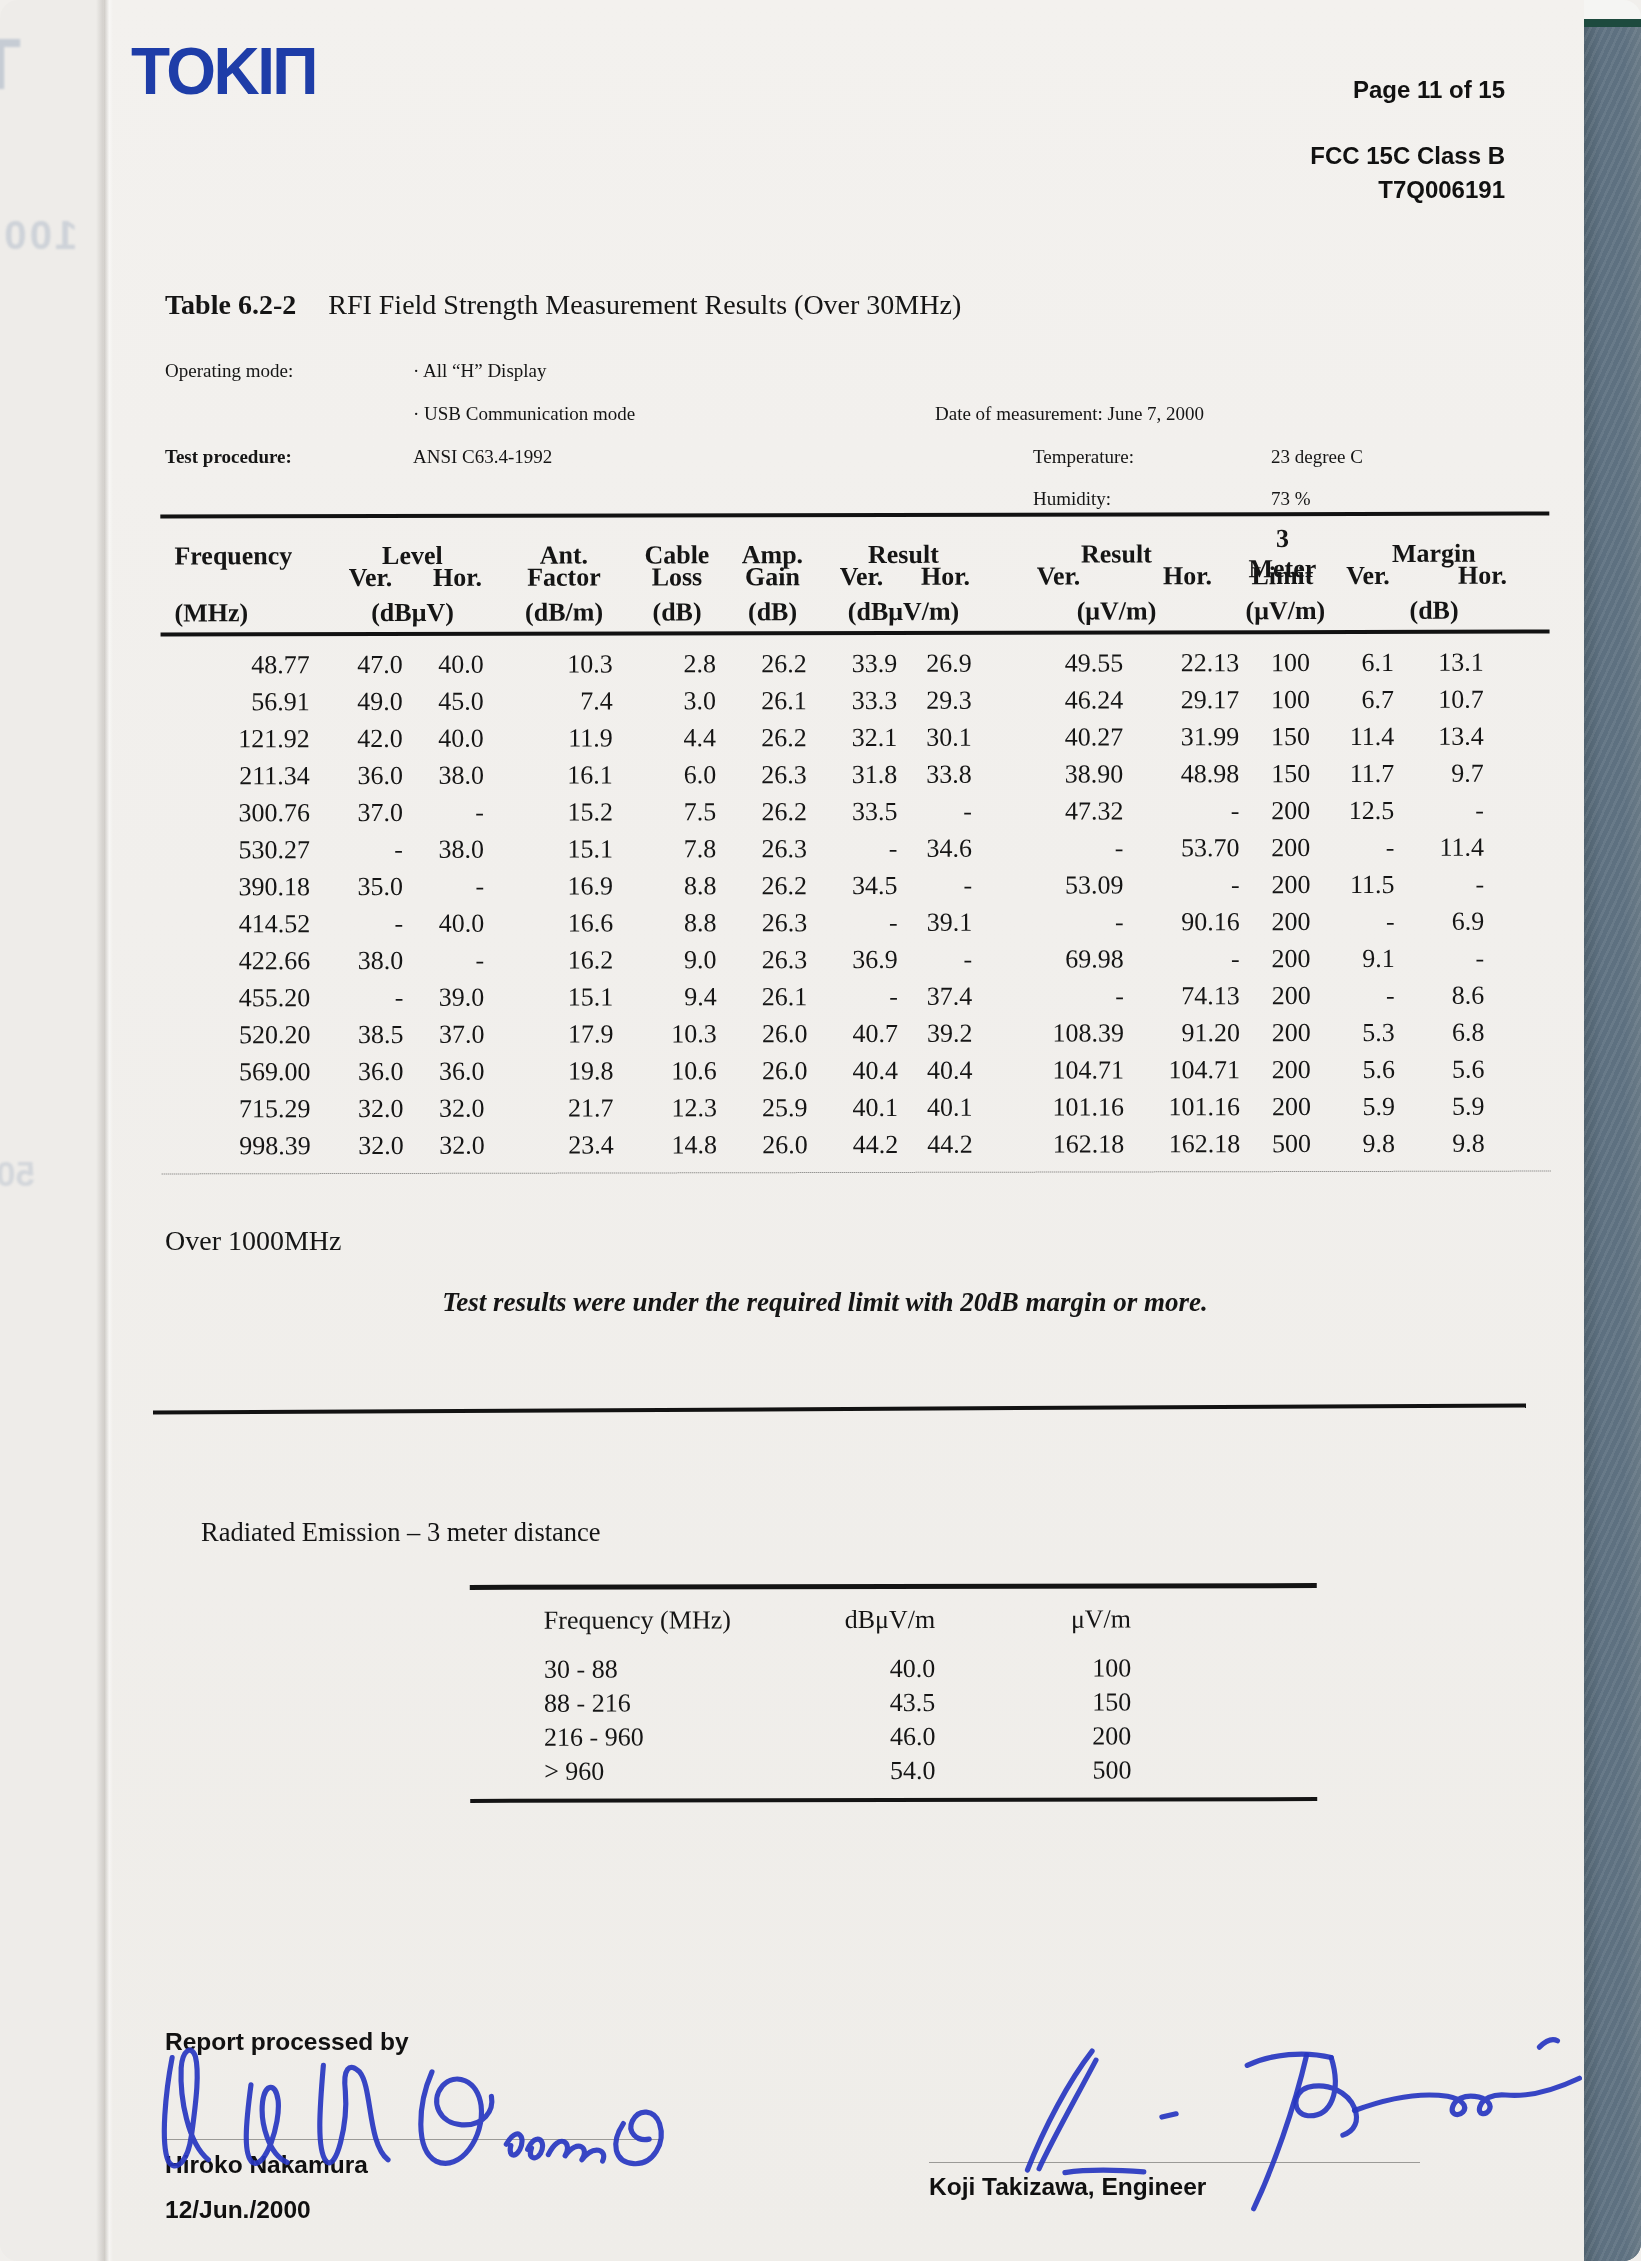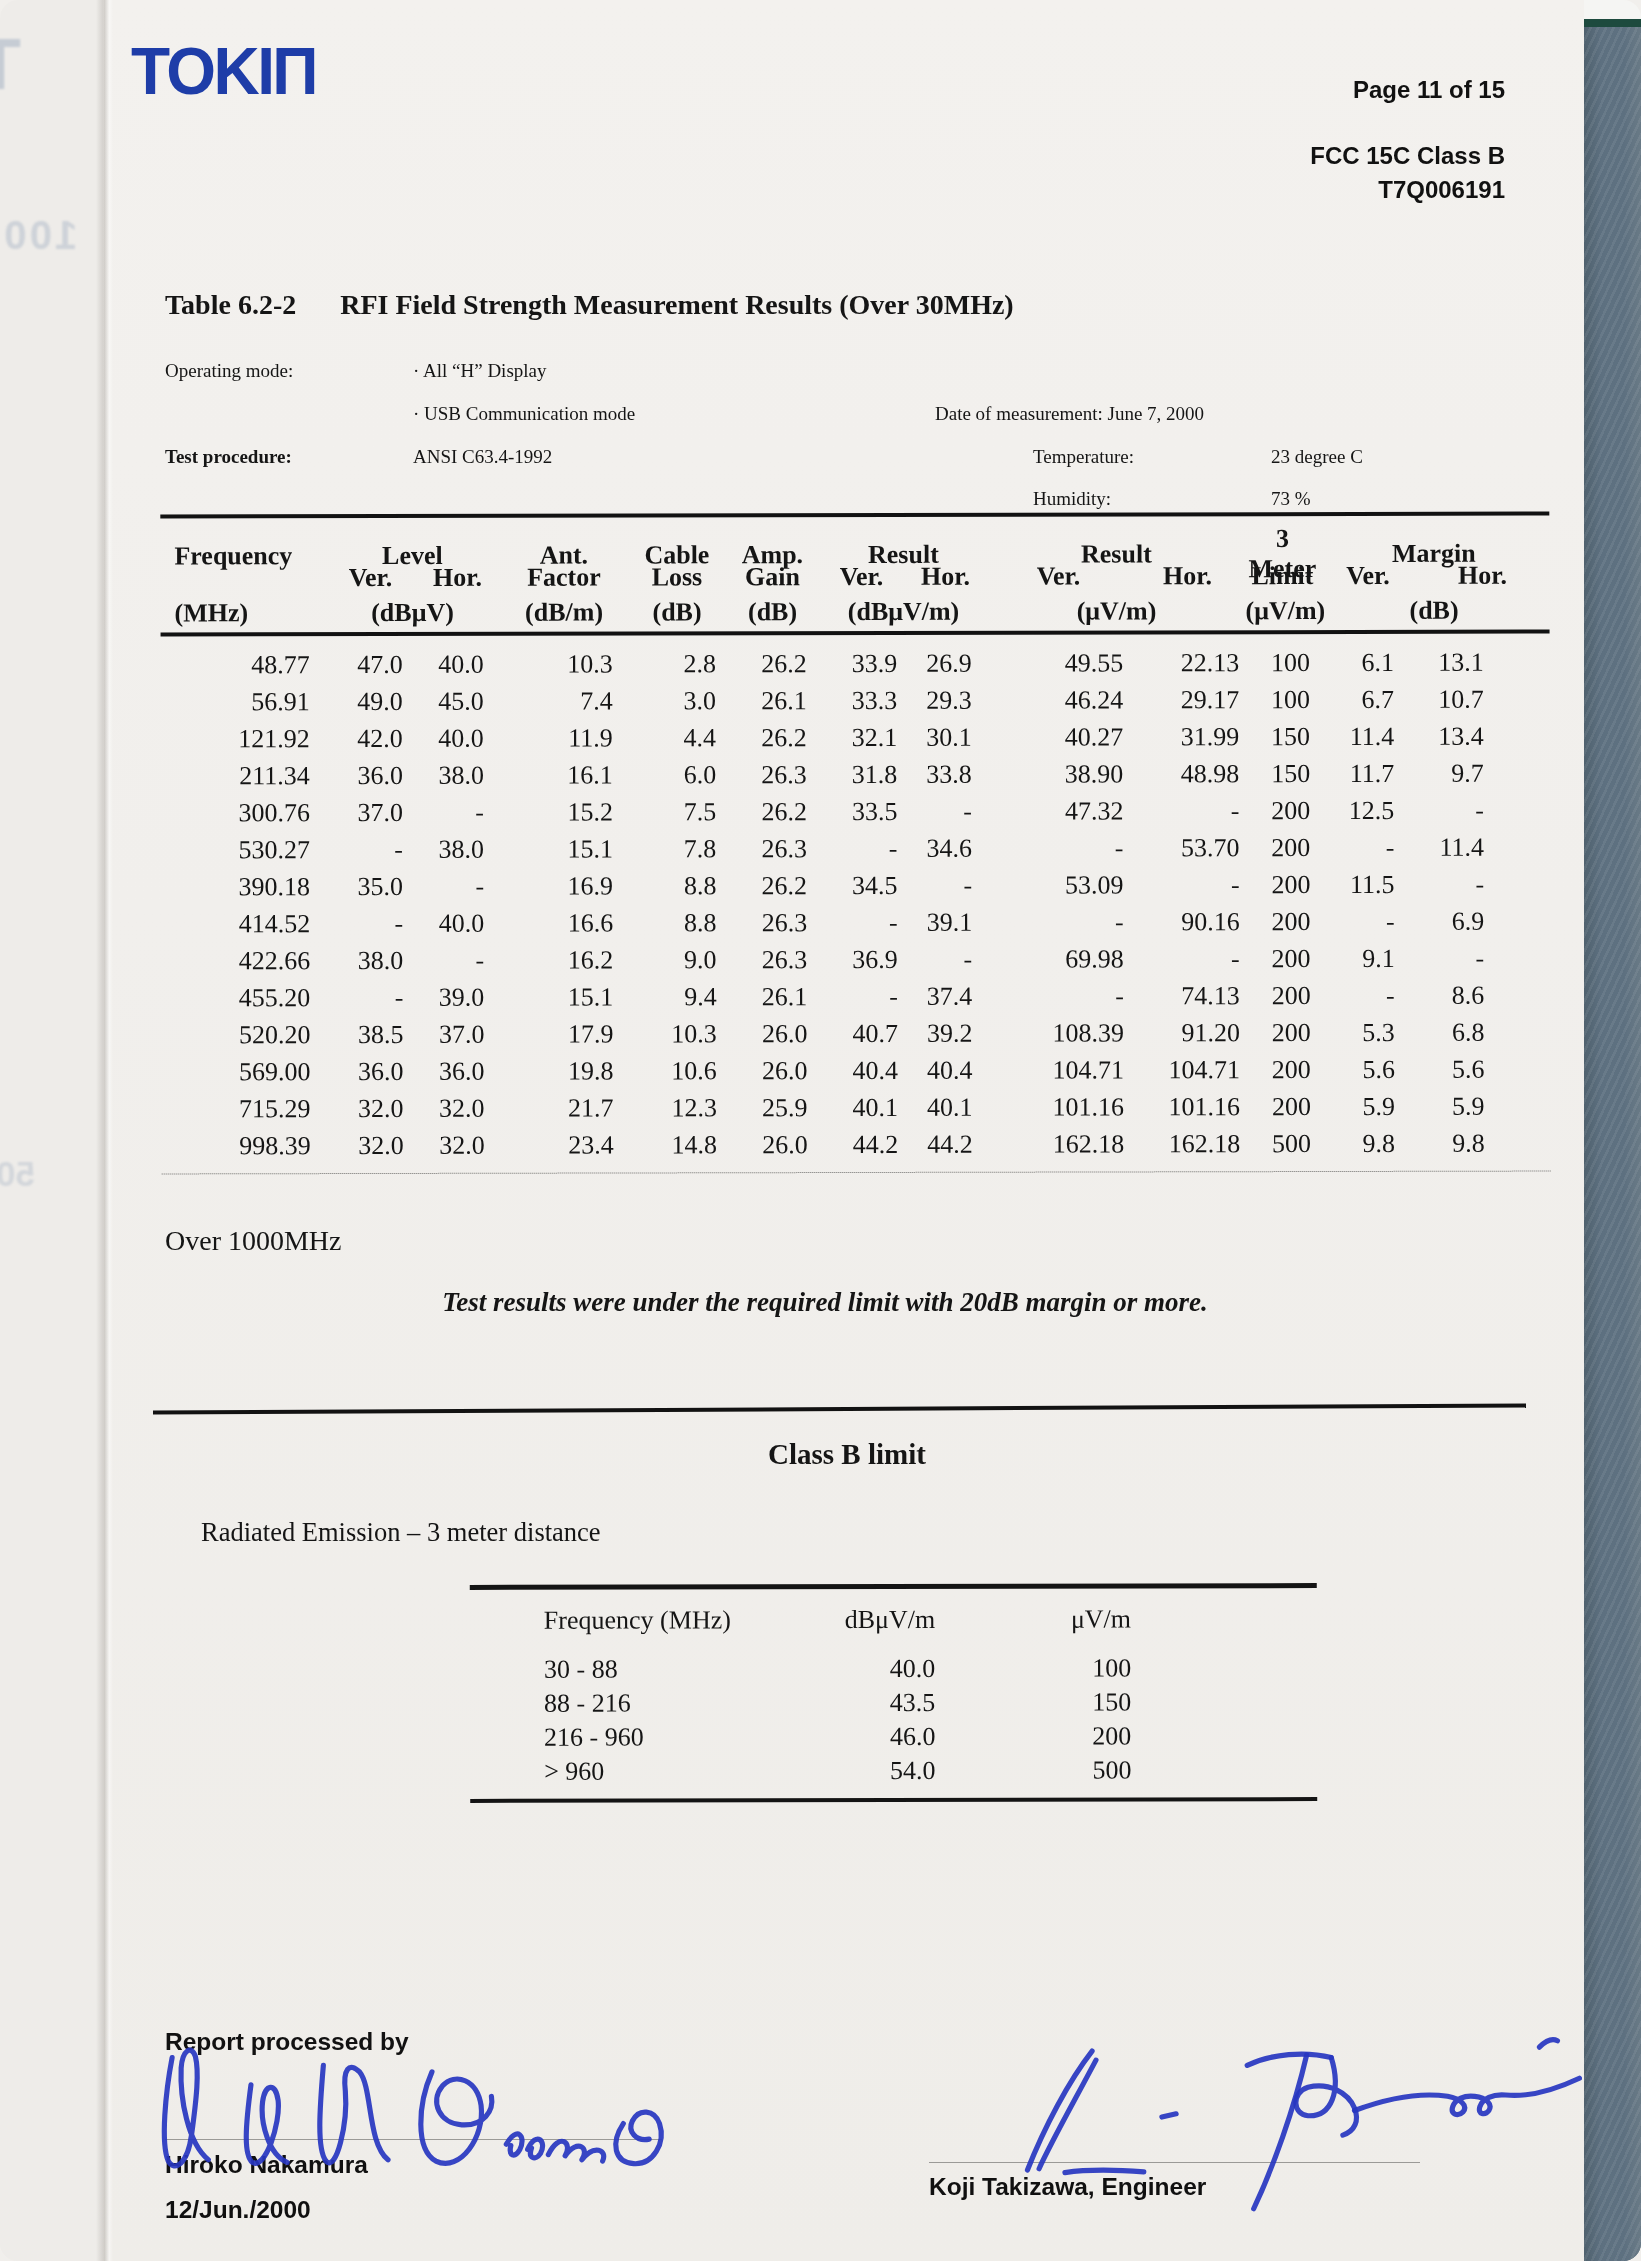--- a/index.html
+++ b/index.html
@@ -30,21 +30,21 @@
   
   .logo{left:131px;top:34px;font-family:"Liberation Sans","DejaVu Sans",sans-serif;
         font-weight:900;font-size:64px;letter-spacing:-2.6px;color:#1e3da8;transform:scaleY(1.03);}
 
   
   .tr{right:136px;text-align:right;font-family:"Liberation Sans","DejaVu Sans",sans-serif;
       font-weight:700;font-size:24px;color:#111;}
 
   .caption{left:165px;top:289px;font-size:28px;}
   .caption .lbl{font-weight:700;}
-  .caption .ttl{font-weight:700;margin-left:44px;}
+  .caption .ttl{font-weight:400;margin-left:32px;}
 
   .serif42{font-size:19px;}
   .rule{background:#121212;}
 
   
   .mtable{left:161px;top:513px;width:1389px;transform:rotate(-0.12deg);}
   .mgrid{display:grid;grid-template-columns:165px 90px 84px 129px 97px 94px 84px 84px 142px 116px 74px 97px 132px;}
   .mhead{padding-top:7.8px;}
   .mhrow{height:35px;align-items:center;font-weight:700;font-size:26px;}
   .mhrow span{text-align:center;}
@@ -381,21 +381,20 @@
         </div>
       </div>
     <div class="rule r-dot"></div>
   </div>
 
   <div class="abs over">Over 1000MHz</div>
   <div class="abs note">Test results were under the required limit with 20dB margin or more.</div>
 
   <div class="abs rule midrule"></div>
 
-  <div class="abs classb-title">Class B limit</div>
   <div class="abs classb-sub">Radiated Emission – 3 meter distance</div>
 
   <div class="abs ltable">
     <div class="lrule"></div>
     <div class="lgrid lhead">
       <span class="lc0">Frequency (MHz)</span>
       <span class="lc1">dBμV/m</span>
       <span class="lc2">μV/m</span>
       <span></span>
     </div>

